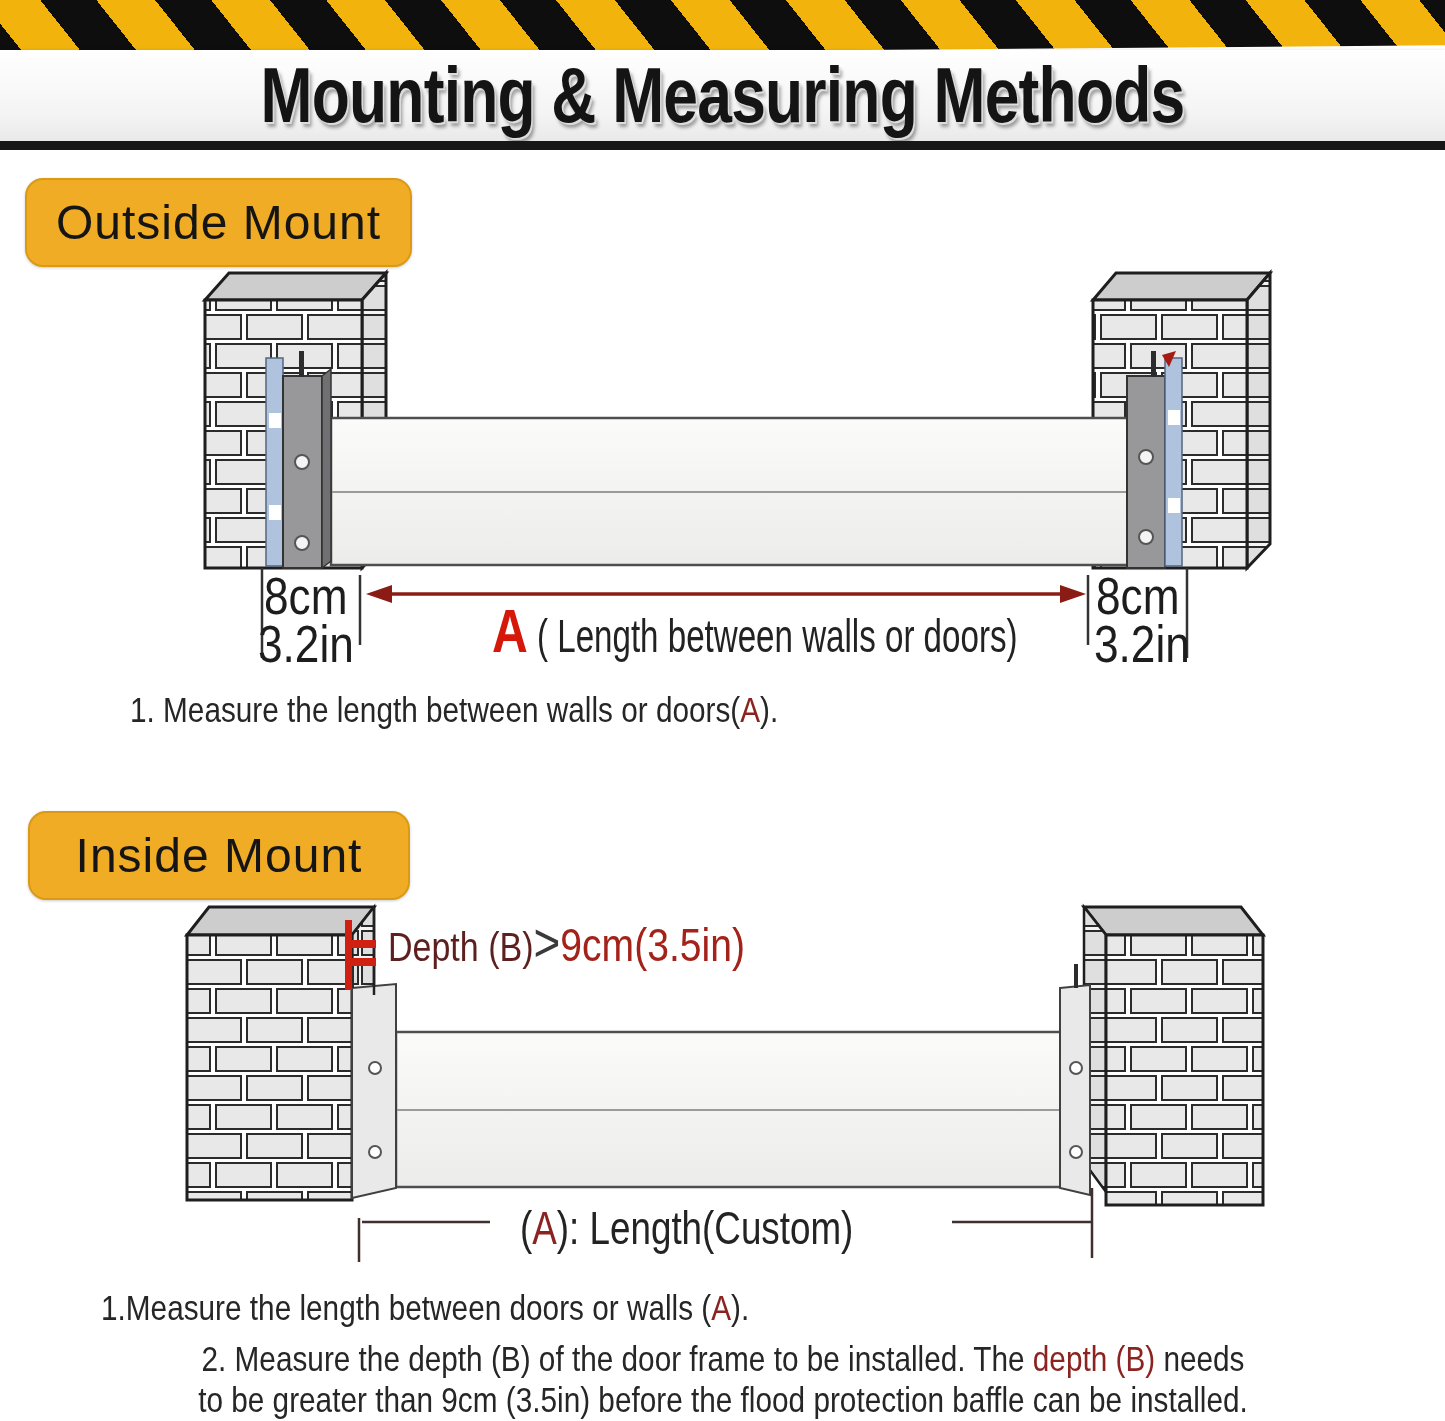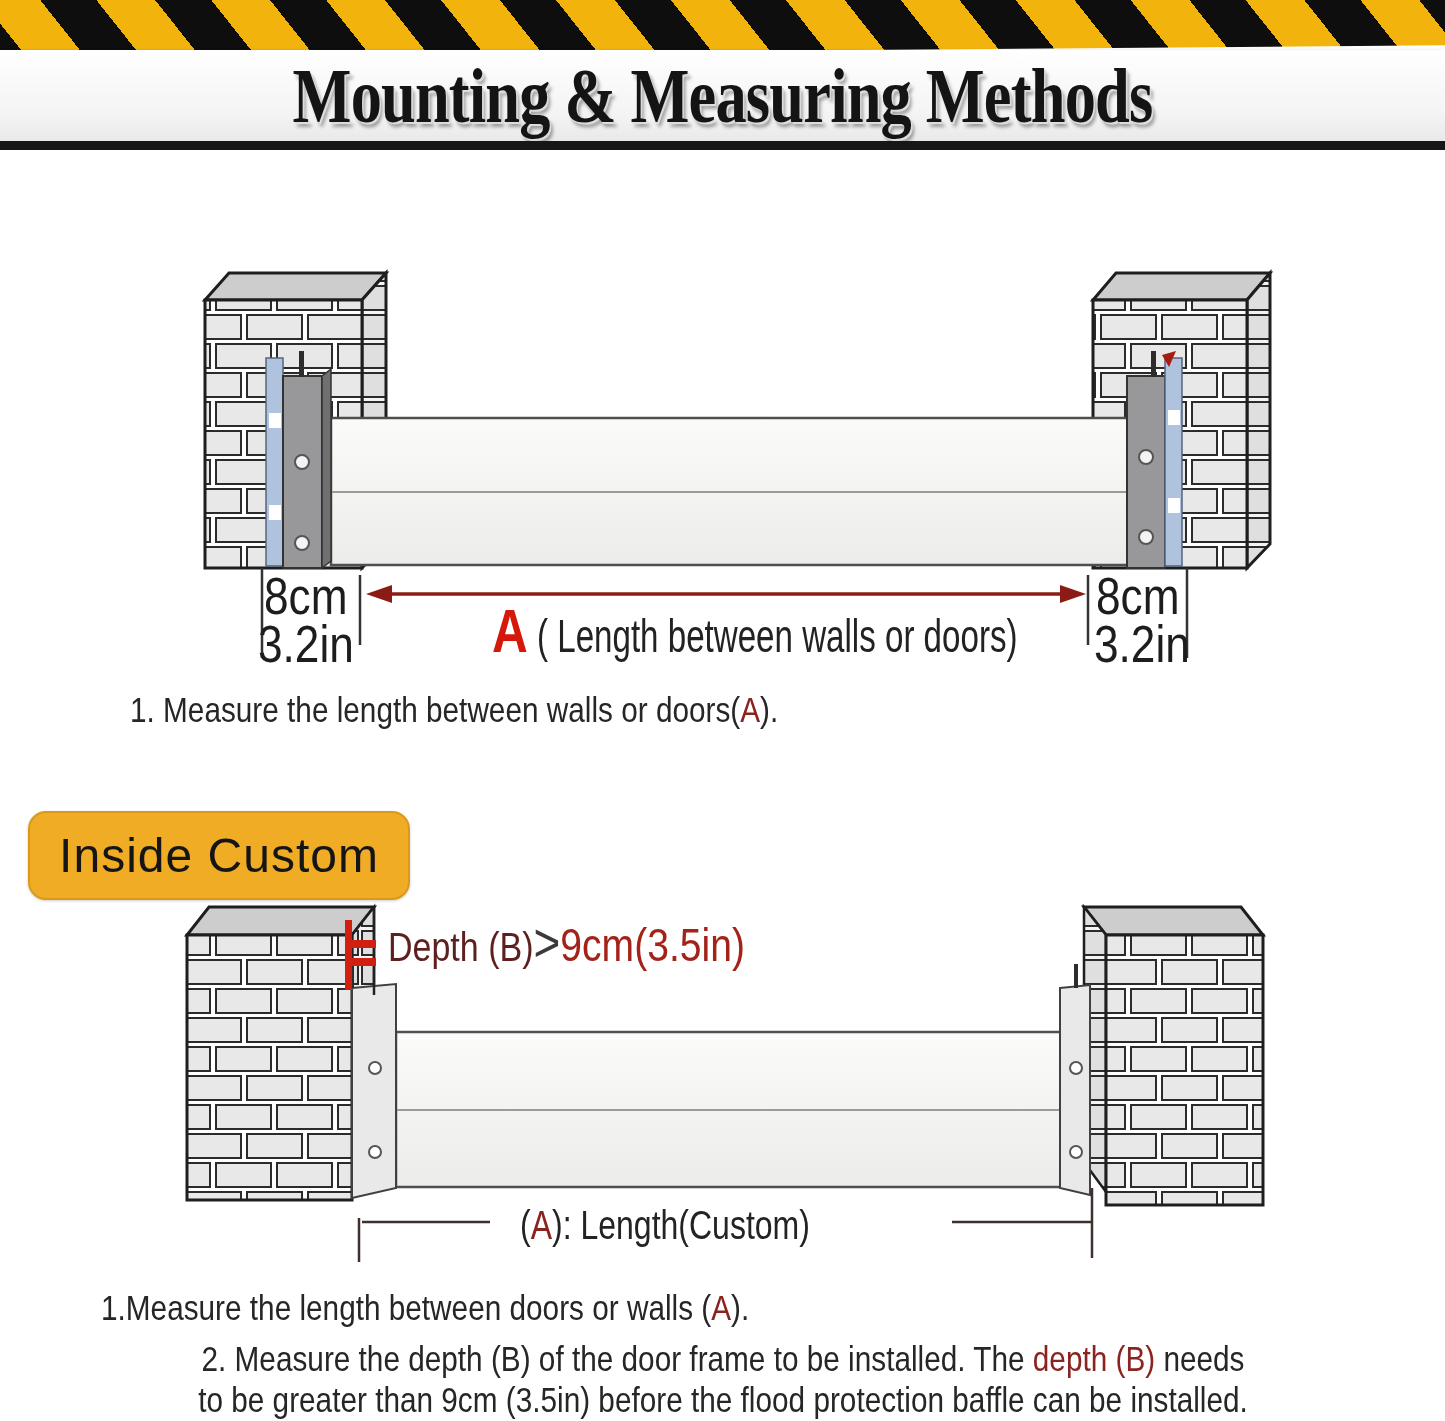--- a/index.html
+++ b/index.html
@@ -16,21 +16,20 @@
   
   #hazard-band{
     position:absolute;left:-30px;right:-30px;top:-46px;height:97px;
     background:repeating-linear-gradient(52deg,#0e0e0e 0 44px,#F2B40C 44px 90px);
     transform:rotate(-0.45deg);
   }
   #title-panel{
     position:absolute;left:0;right:0;top:50px;height:91px;
     background:linear-gradient(180deg,#ffffff 0%,#f4f4f4 70%,#e9e9e9 100%);
     box-shadow:0 2px 5px rgba(0,0,0,.25);
-    font-family:Liberation Serif, serif;
   }
   #title-panel .t{
     display:block;text-align:center;line-height:91px;
     font-size:78px;font-weight:bold;color:#141414;letter-spacing:-1px;
     transform:scaleX(.8);transform-origin:center;
     text-shadow:2px 2px 0 #dcdcdc,4px 5px 4px rgba(0,0,0,.35);
     white-space:nowrap;
   }
   #header-underline{position:absolute;left:0;right:0;top:141px;height:9px;background:#171717;}
 
@@ -44,21 +43,21 @@
 
   
   .dim-num{font-size:52px;color:#1d1d1d;}
   .step{font-size:35px;color:#262626;}
   .red-part{color:#8B2420;}
   .bright-a{font-size:62px;font-weight:bold;color:#D6180B;transform:scaleX(.8);transform-origin:left bottom;display:inline-block;}
   .span-text{font-size:46px;color:#222;}
   .depth-p1{font-size:40px;color:#5E1F1F;}
   .depth-gt{font-size:54px;color:#3a3a3a;}
   .depth-p2{font-size:46px;color:#A3231A;}
-  .len-custom{font-size:40px;color:#232323;}
+  .len-custom{font-size:46px;color:#232323;}
   .len-custom .a{color:#8B2420;}
   .baseline-row{display:flex;align-items:baseline;}
   .center-line{left:50%;transform:translateX(-50%) scaleX(.85);white-space:nowrap;}
 </style>
 </head>
 <body>
 
 <div id="stage">
 
   <svg width="0" height="0" style="position:absolute" aria-hidden="true">
@@ -83,20 +82,23 @@
   </svg>
 
   <div id="header" class="abs" style="left:0;top:0;width:1445px;height:160px;overflow:hidden;">
     <div id="hazard-band"></div>
     <div id="title-panel">
       <span class="t">Mounting &amp; Measuring Methods</span>
     </div>
     <div id="header-underline"></div>
   </div>
 
+  <div class="section-label" style="left:25px;top:178px;width:383px;">
+      <span>Outside Mount</span>
+    </div>
 
   <svg class="abs" style="left:0;top:255px;" width="1445" height="420" viewBox="0 0 1445 420">
 
     <g>
       <polygon points="205,45 362,45 386,18 229,18" fill="#CDCDCD" stroke="#1e1e1e" stroke-width="3"></polygon>
       <polygon points="362,45 386,18 386,289 362,313" fill="url(#sideBrick)" stroke="#1e1e1e" stroke-width="3"></polygon>
       <rect x="205" y="45" width="157" height="268" fill="url(#brick)" stroke="#1e1e1e" stroke-width="3"></rect>
     </g>
 
     <g>
@@ -153,21 +155,21 @@
   <div class="abs baseline-row" style="left:492px;top:595px;">
     <span class="bright-a">A</span>
     <span class="span-text sxl72">( Length between walls or doors)</span>
   </div>
 
   <div class="abs txt step" style="left:130px;top:692px;">
     <span class="sxl"><span>1. Measure the length between walls or doors(</span><span class="red-part">A</span><span>).</span></span>
   </div>
 
   <div class="section-label" style="left:28px;top:811px;width:378px;">
-      <span>Inside Custom</span>
+      <span>Inside Mount</span>
     </div>
 
   <svg class="abs" style="left:0;top:900px;" width="1445" height="375" viewBox="0 0 1445 375">
 
     <g>
       <polygon points="187,35 352,35 374,7 209,7" fill="#CDCDCD" stroke="#1e1e1e" stroke-width="3"></polygon>
       <polygon points="352,35 374,7 374,262 352,292" fill="url(#sideBrick)" stroke="#1e1e1e" stroke-width="2.5"></polygon>
       <rect x="187" y="35" width="165" height="265" fill="url(#brick)" stroke="#1e1e1e" stroke-width="3"></rect>
     </g>
 

